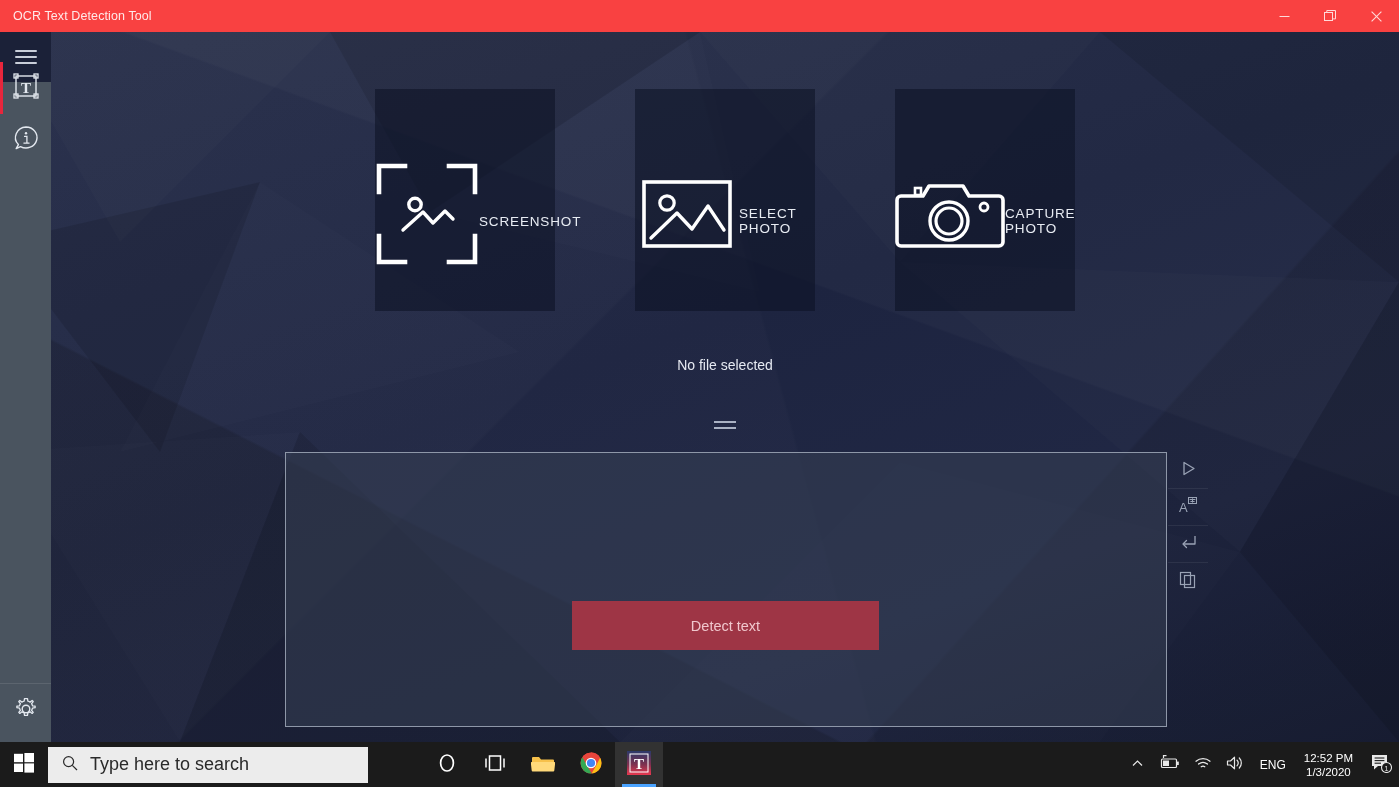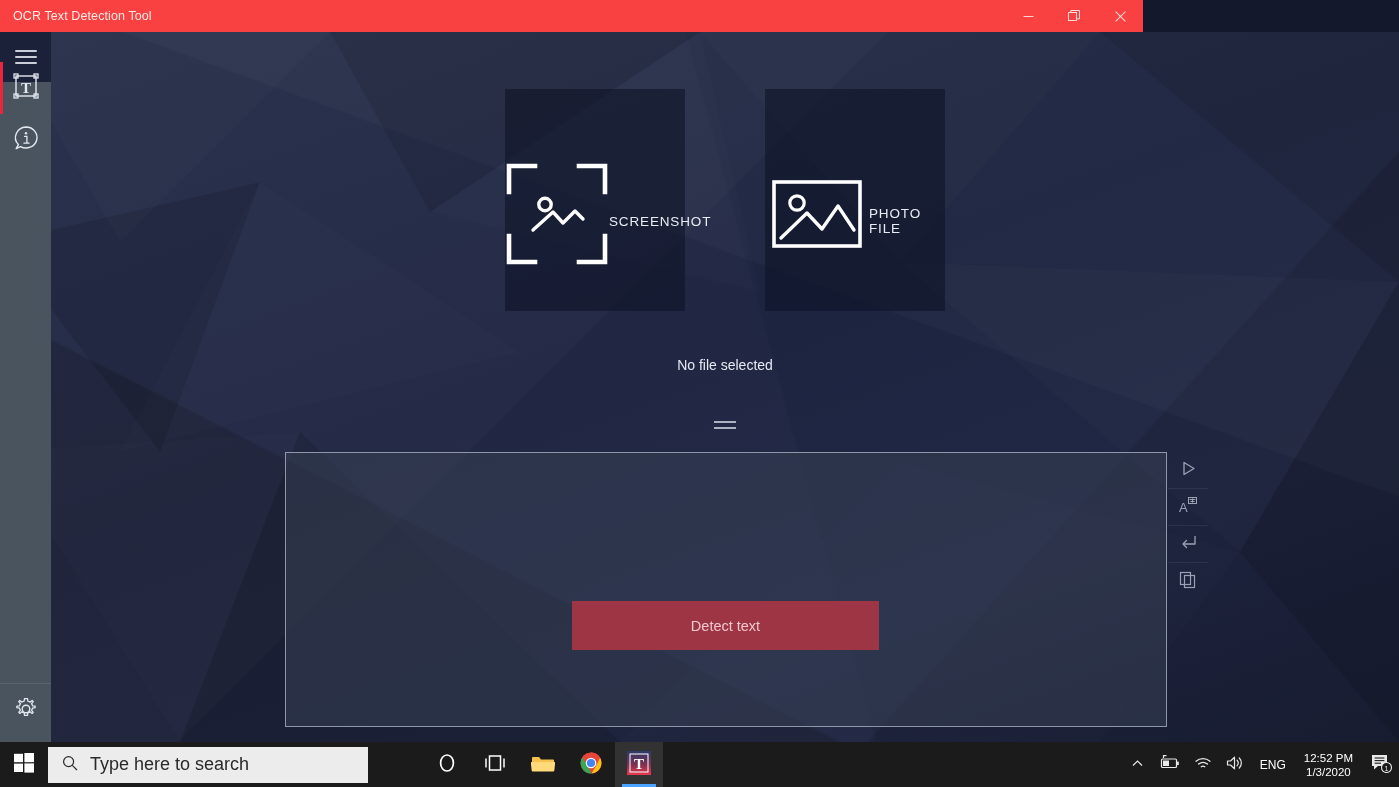--- a/index.html
+++ b/index.html
@@ -4,21 +4,21 @@
 <style>
   * { box-sizing: border-box; margin: 0; padding: 0; }
   html, body {
     width: 1399px; height: 787px; overflow: hidden;
     font-family: "Liberation Sans", sans-serif;
     background: #13182c;
   }
 
   
   #titlebar {
-    position: absolute; top: 0; left: 0; width: 1143px; height: 32px;
+    position: absolute; top: 0; left: 0; width: 1399px; height: 32px;
     background: #f94141; display: flex; align-items: center;
   }
   #titlebar .title {
     color: #ffe9e9; font-size: 12.5px; margin-left: 13px; letter-spacing: .1px;
   }
   #titlebar .wincontrols { margin-left: auto; display: flex; height: 32px; }
   .wbtn {
     width: 46px; height: 32px; display: flex; align-items: center; justify-content: center;
     color: #ffd9d9;
   }
@@ -237,23 +237,35 @@
       </div>
 
       <div class="card">
         <div class="glyph">
           <svg width="104" height="104" viewBox="0 0 104 104">
             <rect x="9" y="20" width="86" height="64" fill="none" stroke="#ffffff" stroke-width="3.6"></rect>
             <circle cx="32" cy="41" r="7.2" fill="none" stroke="#ffffff" stroke-width="3.2"></circle>
             <polyline points="16,76 42,51 57,67 73,44 89,68" fill="none" stroke="#ffffff" stroke-width="3.4" stroke-linejoin="round" stroke-linecap="round"></polyline>
           </svg>
         </div>
-        <div class="clabel">PHOTO FILE</div>
-      </div>
-
+        <div class="clabel">SELECT PHOTO</div>
+      </div>
+
+      <div class="card">
+        <div class="glyph">
+          <svg width="110" height="104" viewBox="0 0 110 104">
+            <path d="M6,34 h22 l6,-10 h34 l6,10 h30 a4,4 0 0 1 4,4 v42 a4,4 0 0 1 -4,4 h-98 a4,4 0 0 1 -4,-4 v-42 a4,4 0 0 1 4,-4 z" fill="none" stroke="#ffffff" stroke-width="3.6" stroke-linejoin="round"></path>
+            <circle cx="54" cy="59" r="19" fill="none" stroke="#ffffff" stroke-width="3.4"></circle>
+            <circle cx="54" cy="59" r="13" fill="none" stroke="#ffffff" stroke-width="3.2"></circle>
+            <circle cx="89" cy="45" r="4" fill="none" stroke="#ffffff" stroke-width="2.8"></circle>
+            <rect x="20" y="26" width="6" height="7" fill="none" stroke="#ffffff" stroke-width="2.6"></rect>
+          </svg>
+        </div>
+        <div class="clabel">CAPTURE PHOTO</div>
+      </div>
 
     </div>
 
     <div id="nofile">No file selected</div>
 
     <div id="grip">
       <span class="g">
           <i></i>
           <i></i>
         </span>

